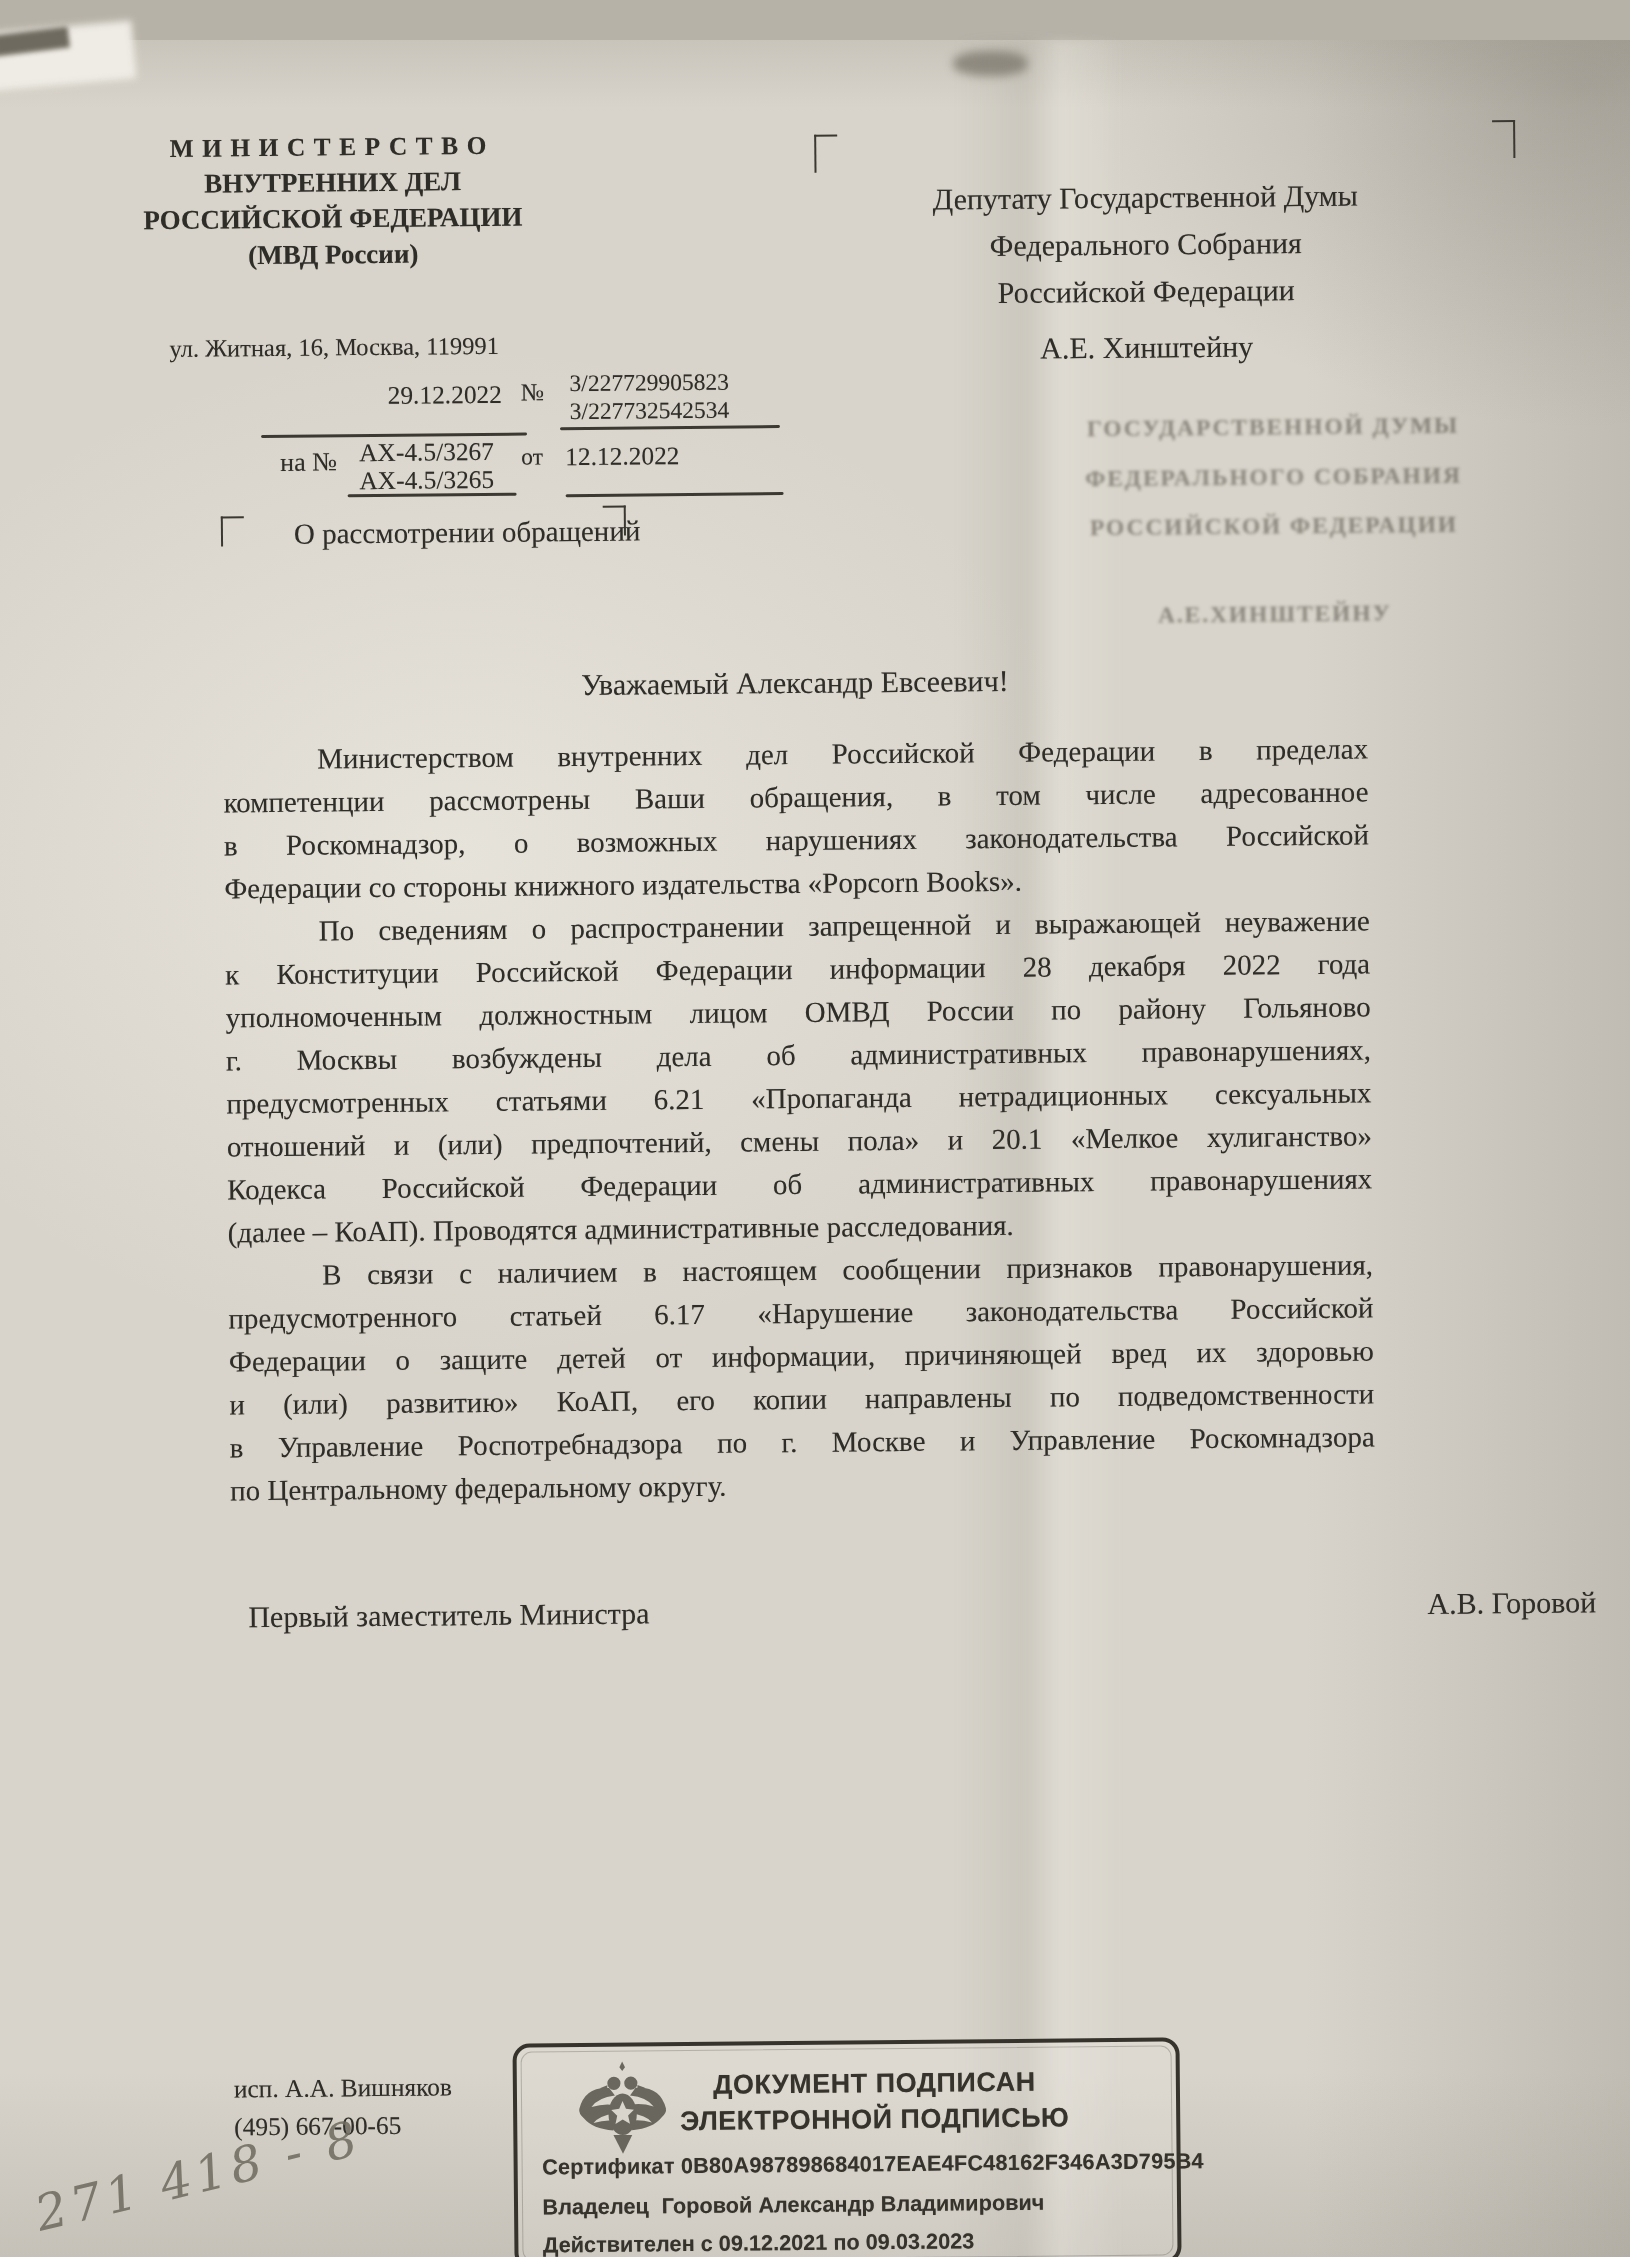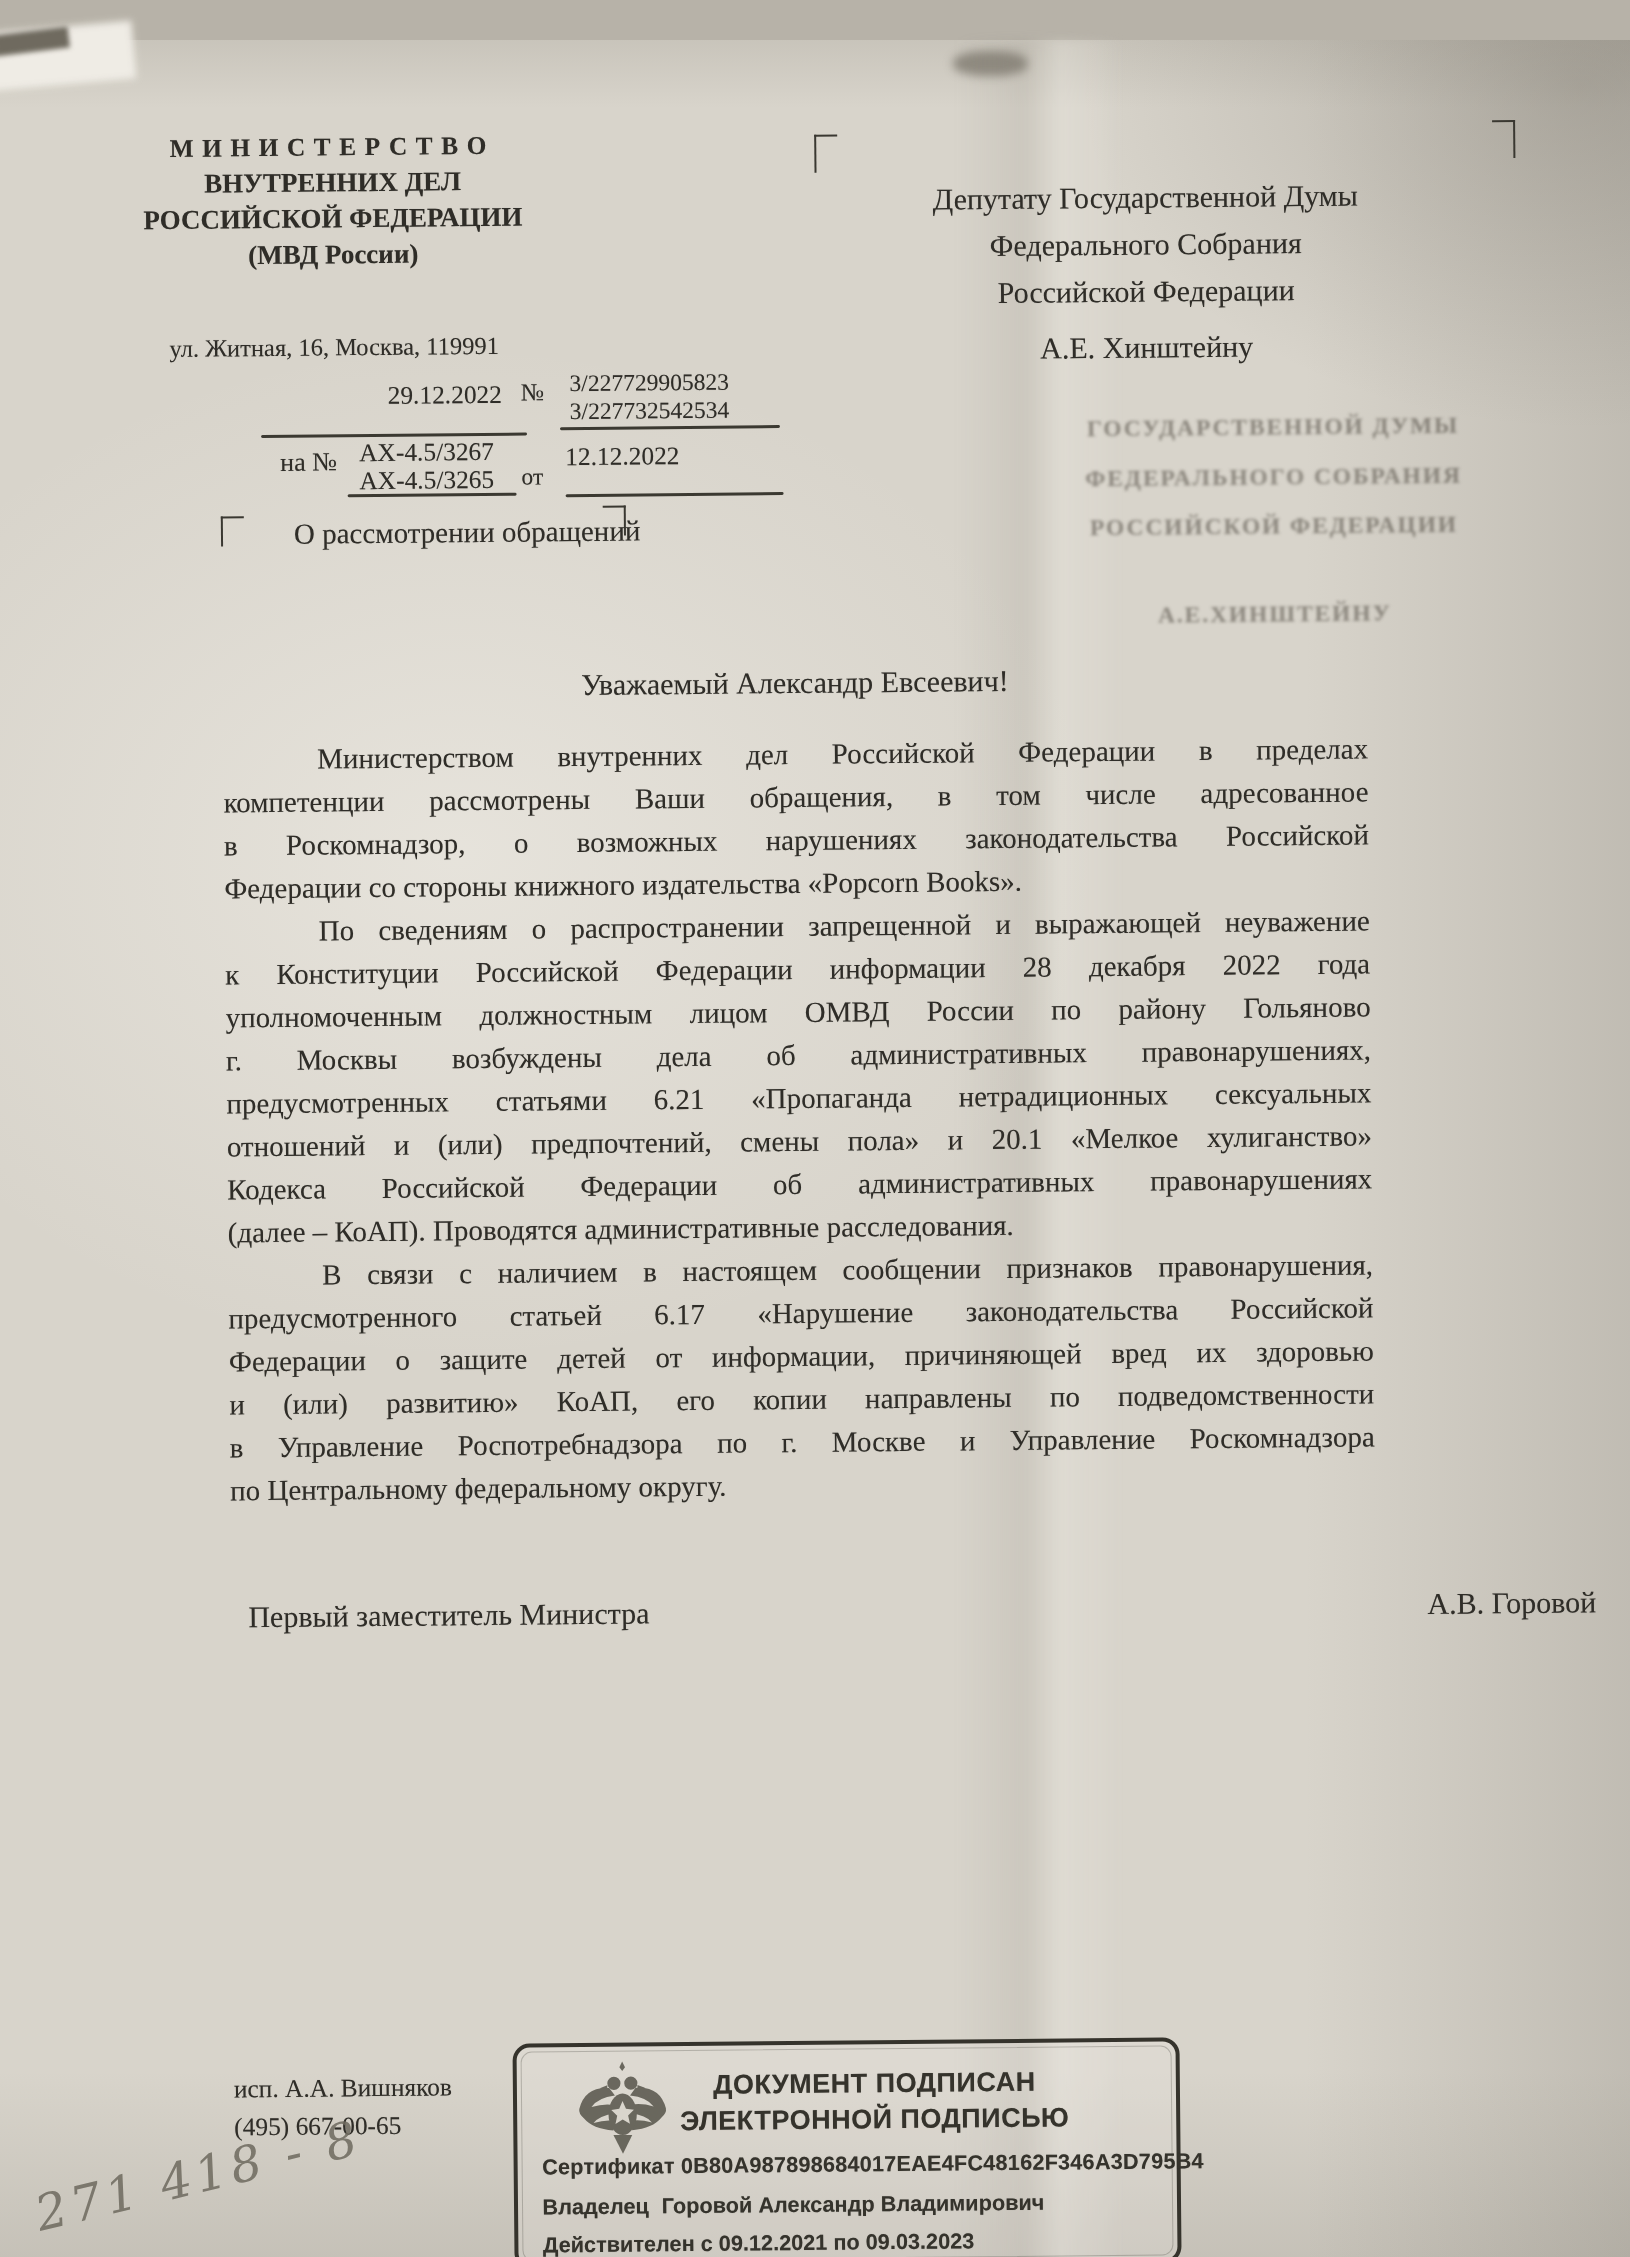--- a/index.html
+++ b/index.html
@@ -21,21 +21,21 @@
 
   .lh{position:absolute;left:141px;top:83px;width:400px;text-align:center;font-weight:bold;font-size:27px;line-height:36px;}
   .lh .spaced{letter-spacing:8.5px;font-size:25.4px;}
   .addr{position:absolute;left:141px;top:288px;width:400px;text-align:center;font-size:24.5px;}
 
   .ref-date{position:absolute;left:394px;top:336px;font-size:25.4px;}
   .ref-no{position:absolute;left:527px;top:335px;font-size:24.5px;}
   .ref-nums{position:absolute;left:576px;top:326px;font-size:23.5px;line-height:28px;}
   .ref-na{position:absolute;left:286px;top:402px;font-size:26px;}
   .ref-reply{position:absolute;left:365px;top:393px;font-size:25.4px;line-height:28px;}
-  .ref-ot{position:absolute;left:527px;top:420px;font-size:23.5px;}
+  .ref-ot{position:absolute;left:527px;top:400px;font-size:23.5px;}
   .ref-rdate{position:absolute;left:571px;top:399px;font-size:25.4px;}
   .rule{position:absolute;height:2.8px;background:#3b3931;border-radius:1.9px;}
   .line-a{left:267px;top:389px;width:266px;}
   .line-b{left:566px;top:384px;width:220px;}
   .line-c{left:353px;top:449px;width:169px;}
   .line-d{left:571px;top:451px;width:218px;}
 
   .brk{position:absolute;width:21px;height:28px;border:0 solid #3a3831;}
   .brk-tl{border-left-width:2.8px;border-top-width:2.8px;}
   .brk-tr{border-right-width:2.8px;border-top-width:2.8px;}

